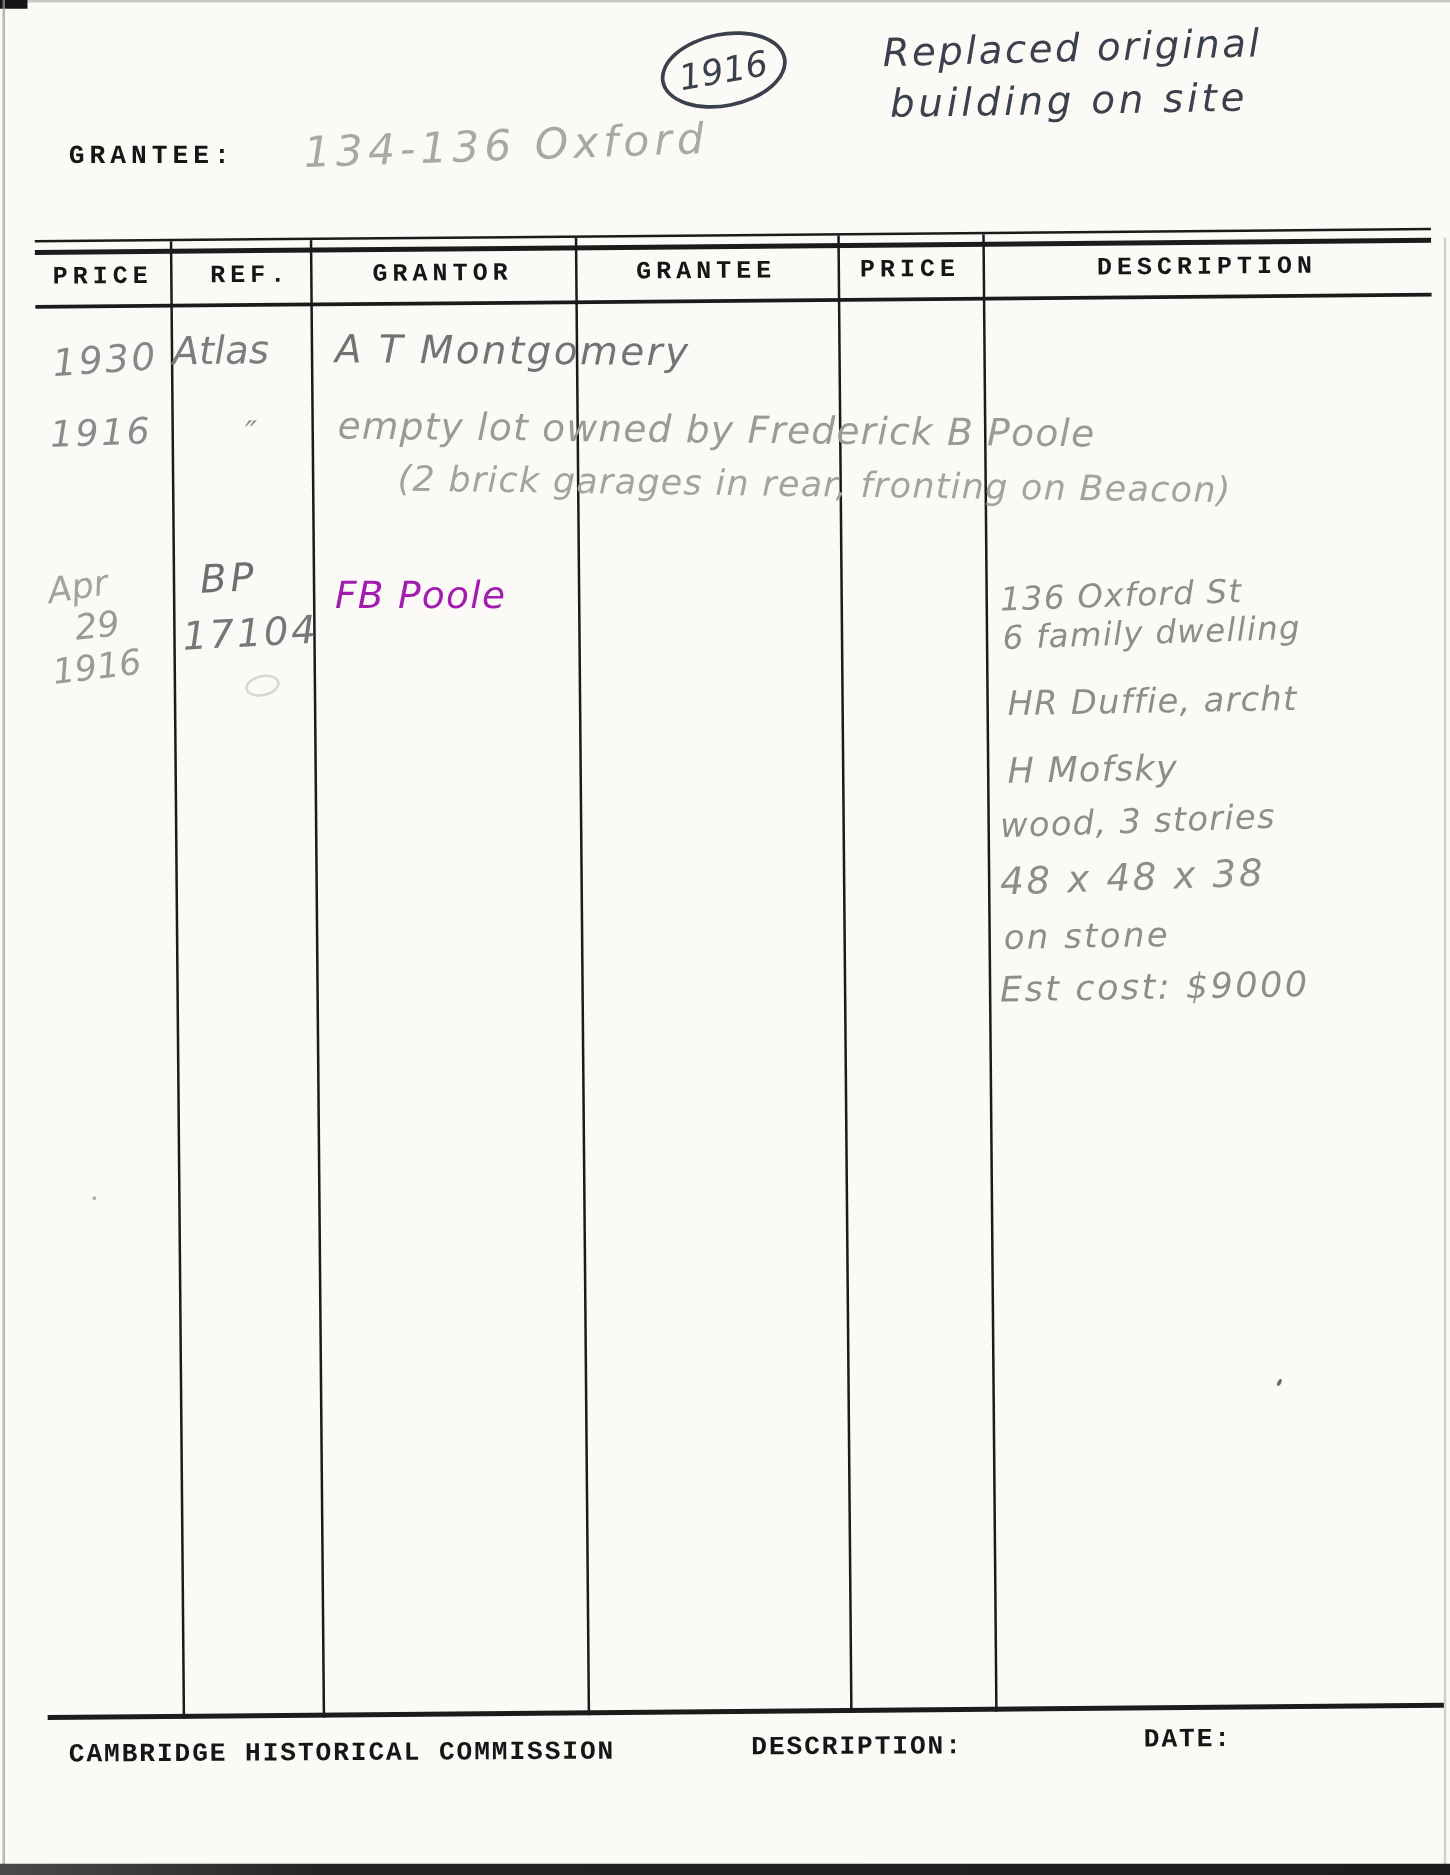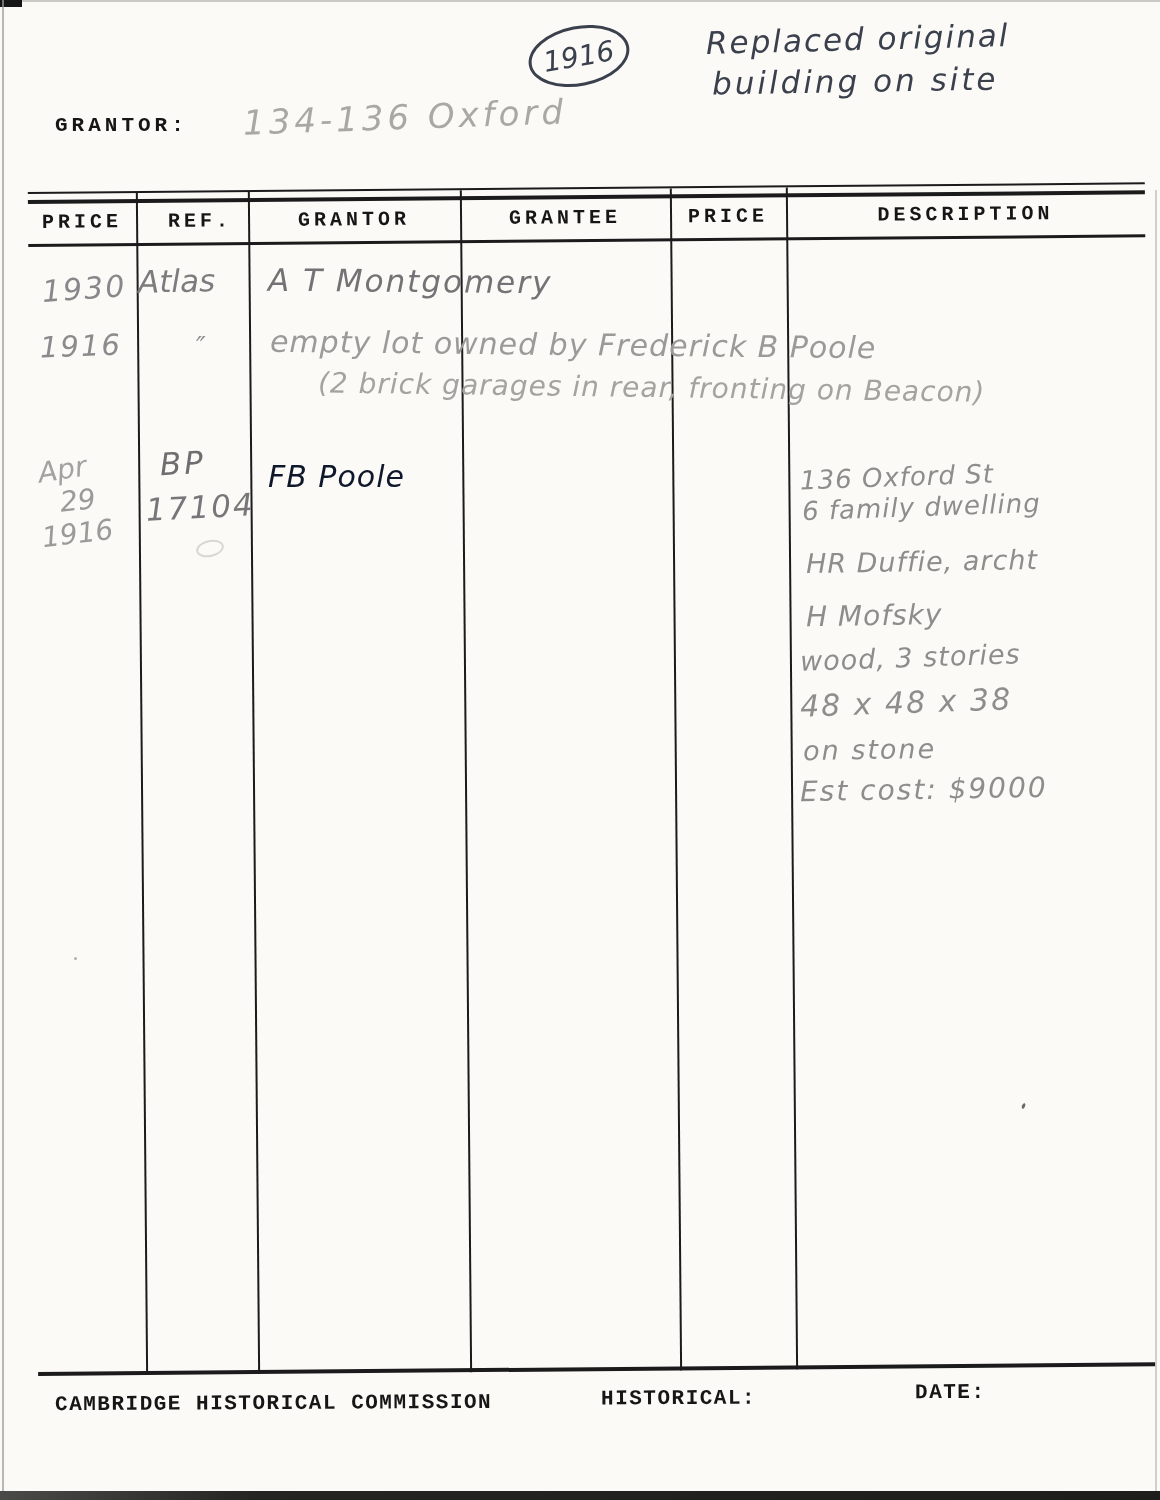--- a/index.html
+++ b/index.html
@@ -70,21 +70,21 @@
   .r2-date{left:40px;top:332px;font-size:29px;color:#8b8b8d;letter-spacing:2px;transform:rotate(-2deg);}
   .r2-ref{left:196px;top:334px;font-size:26px;color:#909092;}
   .r2-line1{left:270px;top:330px;font-size:30px;color:#9a9a98;letter-spacing:1px;transform:rotate(0.6deg);}
   .r2-line2{left:318px;top:374px;font-size:28px;color:#a3a3a0;letter-spacing:1px;transform:rotate(0.8deg);}
   
   .r3-d1{left:38px;top:456px;font-size:28px;color:#a2a2a0;transform:rotate(-9deg);}
   .r3-d2{left:60px;top:487px;font-size:28px;color:#9a9a98;transform:rotate(-6deg);}
   .r3-d3{left:42px;top:520px;font-size:28px;color:#9a9a98;transform:rotate(-7deg);}
   .r3-ref1{left:160px;top:448px;font-size:31px;color:#6e6e70;transform:rotate(-3deg);letter-spacing:3px;}
   .r3-ref2{left:146px;top:492px;font-size:31px;color:#777779;transform:rotate(-3deg);letter-spacing:2px;}
-  .r3-grantor{left:268px;top:462px;font-size:30px;color:#0f172a;letter-spacing:1px;}
+  .r3-grantor{left:268px;top:462px;font-size:30px;color:#a21caf;letter-spacing:1px;}
   .d0{left:800px;top:464px;font-size:26px;transform:rotate(-2deg);letter-spacing:1px;}
   .d1{left:802px;top:494px;font-size:26px;transform:rotate(-2deg);letter-spacing:1px;}
   .d2{left:806px;top:548px;font-size:27px;transform:rotate(-1deg);letter-spacing:1px;}
   .d3{left:806px;top:602px;font-size:28px;transform:rotate(-1deg);letter-spacing:1px;}
   .d4{left:800px;top:644px;font-size:27px;transform:rotate(-2deg);letter-spacing:1px;}
   .d5{left:800px;top:688px;font-size:30px;transform:rotate(-2deg);letter-spacing:2px;}
   .d6{left:803px;top:736px;font-size:27px;transform:rotate(-1deg);letter-spacing:2px;}
   .d7{left:800px;top:776px;font-size:28px;transform:rotate(-1deg);letter-spacing:2px;}
 </style>
 </head>
@@ -101,21 +101,21 @@
 
   <div class="speck sp3"></div>
   <div class="ghost-mark"></div>
 
   <div class="circle-1916">
     <span>1916</span>
   </div>
   <div class="hw ink note1">Replaced original</div>
   <div class="hw ink note2">building on site</div>
 
-  <div class="printed address-label">GRANTOR:</div>
+  <div class="printed address-label">GRANTEE:</div>
   <div class="hw address-value">134-136 Oxford</div>
 
   <div class="table-wrap">
     <div class="hline h-top-thin"></div>
     <div class="hline h-top-thick"></div>
     <div class="hline h-head-bottom"></div>
     <div class="hline h-bottom"></div>
     <div class="vline v1"></div>
     <div class="vline v2"></div>
     <div class="vline v3"></div>
@@ -149,16 +149,16 @@
   <div class="hw pencil d0">136 Oxford St</div>
   <div class="hw pencil d1">6 family dwelling</div>
   <div class="hw pencil d2">HR Duffie, archt</div>
   <div class="hw pencil d3">H Mofsky</div>
   <div class="hw pencil d4">wood, 3 stories</div>
   <div class="hw pencil d5">48 x 48 x 38</div>
   <div class="hw pencil d6">on stone</div>
   <div class="hw pencil d7">Est cost: $9000</div>
 
   <div class="printed footer-org">CAMBRIDGE HISTORICAL COMMISSION</div>
-  <div class="printed footer-researcher">HISTORICAL:</div>
+  <div class="printed footer-researcher">DESCRIPTION:</div>
   <div class="printed footer-date">DATE:</div>
 
 </div>
 
 </body></html>

